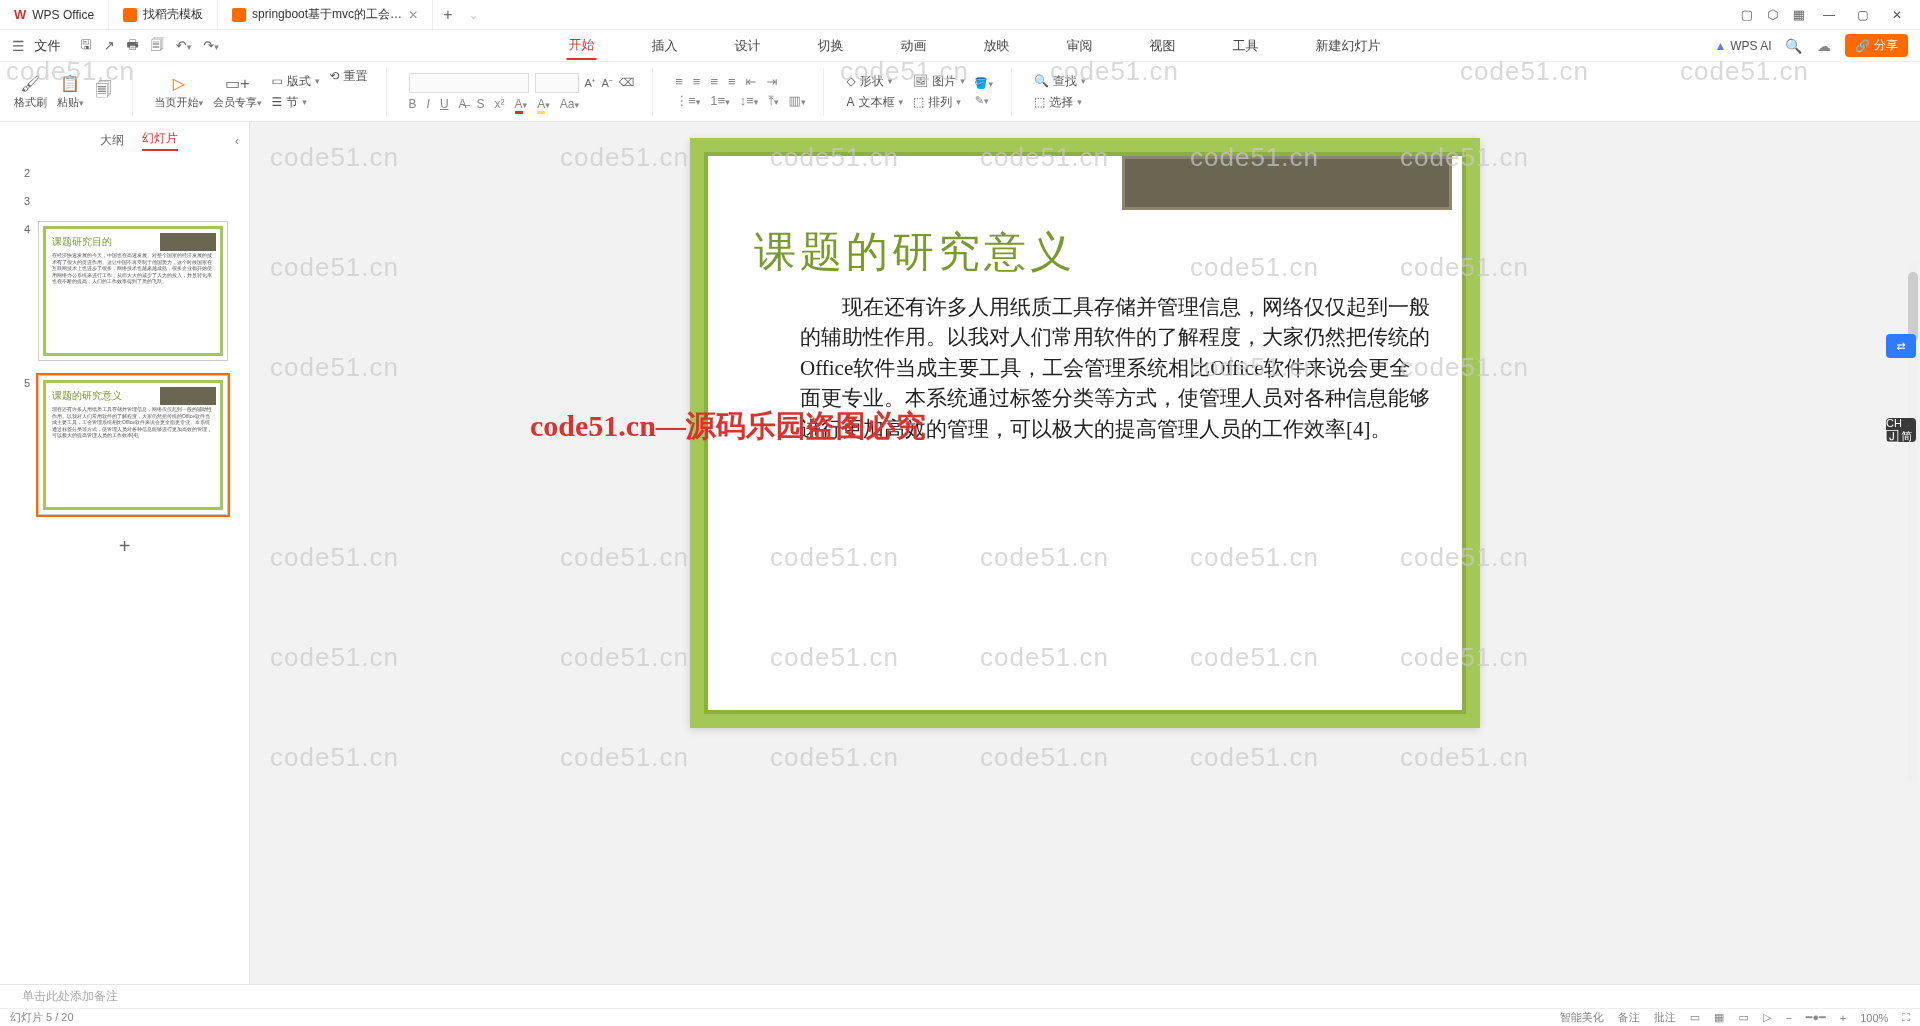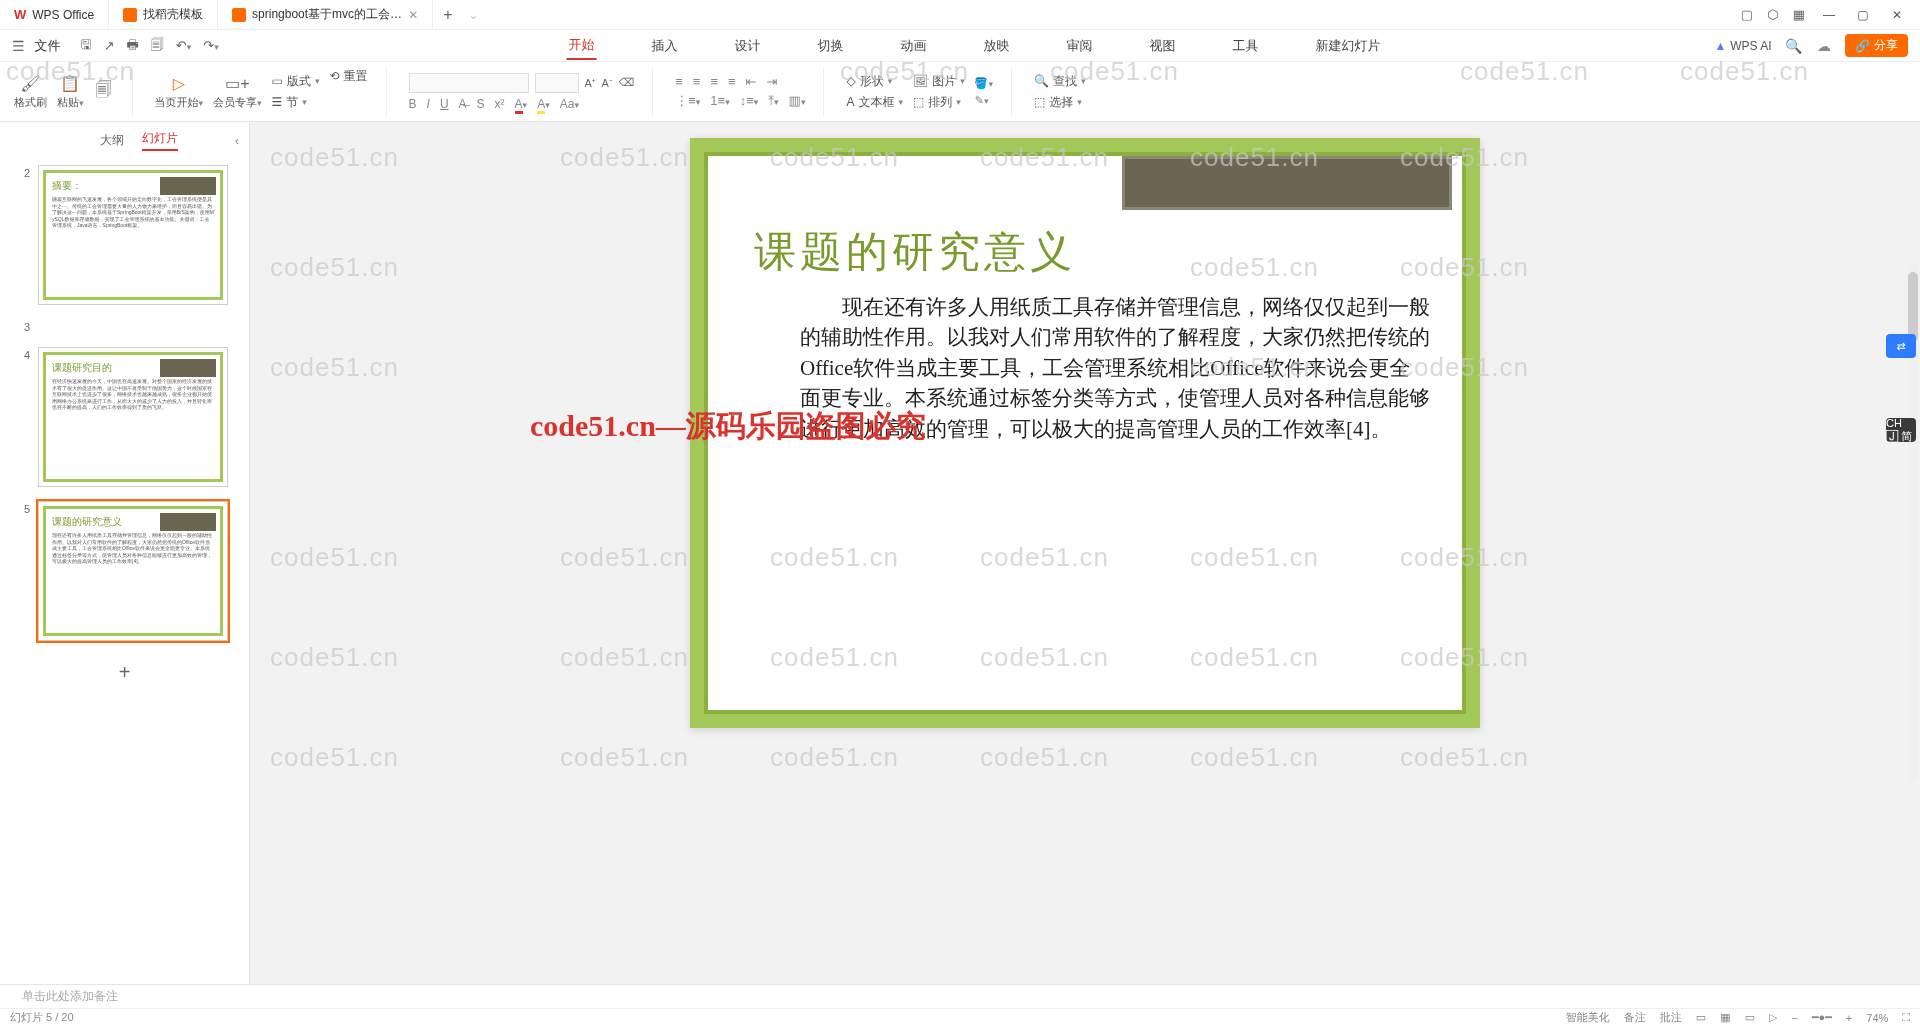--- a/index.html
+++ b/index.html
@@ -254,27 +254,20 @@
 <div class="main">
   <div class="panel-tabs">
     <div class="panel-tab-header">
       <span class="ptab">大纲</span>
       <span class="ptab active">幻灯片</span>
       <span class="collapse-arrow">‹</span>
     </div>
     <div class="thumbs">
       <div class="thumb-wrap">
         <div class="thumb-num">2</div>
-        <div class="thumb">
-          <div class="thumb-inner">
-              <div class="thumb-deco"></div>
-            <div class="thumb-title">摘要：</div>
-            <div class="thumb-text">随着互联网的飞速发展，各个领域开始走向数字化，工会管理系统便是其中之一。传统的工会管理需要大量的人力物力来维护，而且容易出错。为了解决这一问题，本系统基于SpringBoot框架开发，采用B/S架构，使用MySQL数据库存储数据，实现了工会管理系统的基本功能。关键词：工会管理系统，Java语言，SpringBoot框架。</div>
-          </div>
-        </div>
       </div>
       <div class="thumb-wrap">
         <div class="thumb-num">3</div>
       </div>
       <div class="thumb-wrap">
         <div class="thumb-num">4</div>
         <div class="thumb">
           <div class="thumb-inner">
               <div class="thumb-deco"></div>
             <div class="thumb-title">课题研究目的</div>
@@ -358,21 +351,21 @@
     <span>智能美化</span>
     <span>备注</span>
     <span>批注</span>
     <span>▭</span>
     <span>▦</span>
     <span>▭</span>
     <span>▷</span>
     <span>−</span>
     <span>━●━</span>
     <span>+</span>
-    <span>74%</span>
+    <span>100%</span>
     <span>⛶</span>
   </div>
 </div>
 
 <div class="watermark" style="left:6px; top:56px">code51.cn</div>
 <div class="watermark" style="left:840px; top:56px">code51.cn</div>
 <div class="watermark" style="left:1050px; top:56px">code51.cn</div>
 <div class="watermark" style="left:1460px; top:56px">code51.cn</div>
 <div class="watermark" style="left:1680px; top:56px">code51.cn</div>
 

